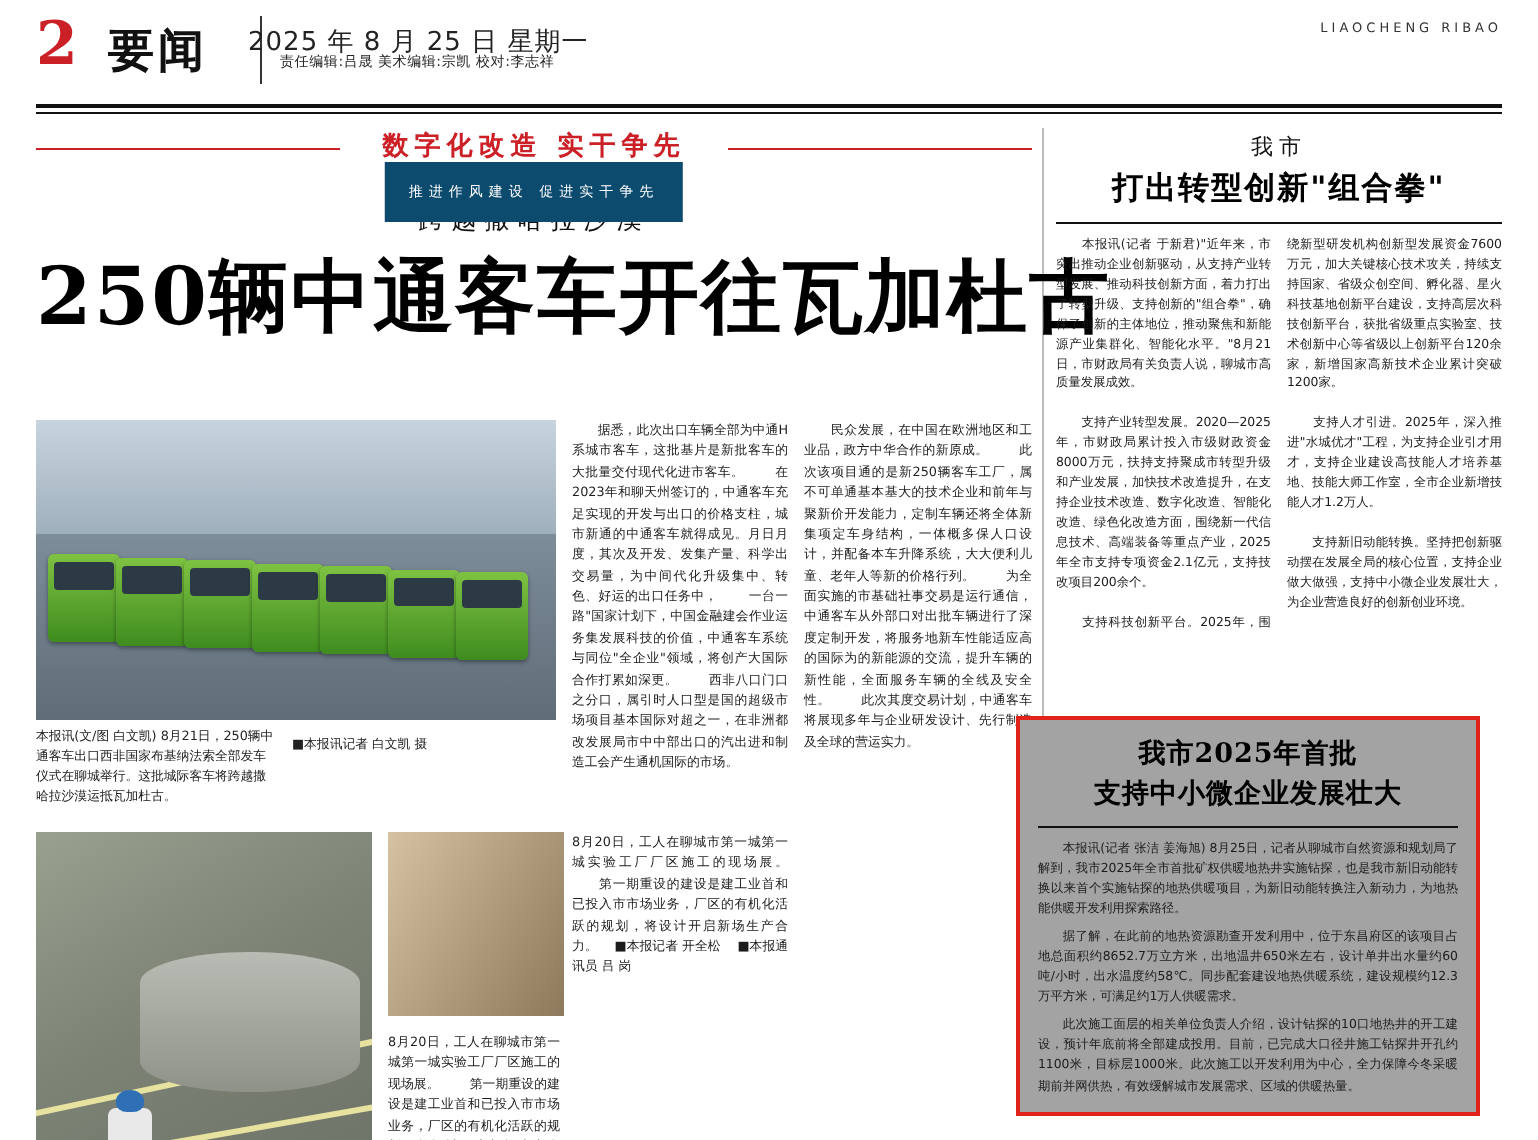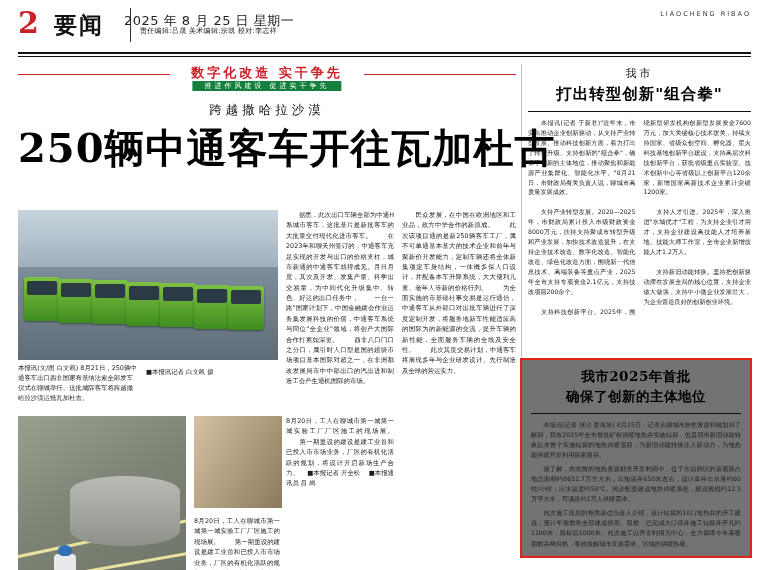--- a/index.html
+++ b/index.html
@@ -47,21 +47,21 @@
   .banner{position:relative;width:498px;height:32px;margin-bottom:4px;}
   .banner-rule-l{position:absolute;left:0;top:10px;width:152px;height:1px;background:#cc2027;}
   .banner-rule-r{position:absolute;right:0;top:10px;width:152px;height:1px;background:#cc2027;}
   .banner-title{
     position:absolute;left:50%;transform:translateX(-50%);top:0;
     font-size:13px;font-weight:bold;color:#cc2027;letter-spacing:3px;
     font-family:"DejaVu Serif","Liberation Serif",serif;white-space:nowrap;
   }
   .banner-sub{
     position:absolute;left:50%;transform:translateX(-50%);top:17px;
-    background:#15803d;color:#fff;font-size:7px;letter-spacing:3px;padding:0 12px;
+    background:#0c4a6e;color:#fff;font-size:7px;letter-spacing:3px;padding:10px 12px;
     white-space:nowrap;
   }
 
   
   .kicker{
     text-align:center;font-size:12.5px;letter-spacing:4px;color:#111;margin:6px 0 2px;
     font-family:"DejaVu Serif","Liberation Serif",serif;
   }
   .headline{
     text-align:center;font-size:40px;font-weight:bold;letter-spacing:1px;color:#000;
@@ -117,22 +117,22 @@
     font-family:"DejaVu Serif","Liberation Serif",serif;margin:0 0 6px;white-space:nowrap;
   }
   .r-rule{width:100%;height:1px;background:#111;margin:4px 0 6px;}
   .r-body{
     font-size:6.2px;line-height:1.6;text-align:justify;color:#1c1c1c;
     column-count:2;column-gap:8px;
   }
 
   
   .boxed{
-    position:absolute;left:520px;top:358px;width:232px;height:200px;
-    border:2.5px solid #e2231a;box-sizing:border-box;background:#737373;
+    position:absolute;left:508px;top:358px;width:232px;height:200px;
+    border:2.5px solid #e2231a;box-sizing:border-box;background:#a3a3a3;
   }
   .boxed-inner{padding:8px 9px;}
   .b-title1{
     text-align:center;font-size:13.5px;font-weight:bold;letter-spacing:0.5px;color:#000;
     font-family:"DejaVu Serif","Liberation Serif",serif;white-space:nowrap;
   }
   .b-title2{
     text-align:center;font-size:13.5px;font-weight:bold;letter-spacing:0.5px;color:#000;
     font-family:"DejaVu Serif","Liberation Serif",serif;margin-top:2px;white-space:nowrap;
   }
@@ -238,21 +238,21 @@
 　　支持科技创新平台。2025年，围绕新型研发机构创新型发展资金7600万元，加大关键核心技术攻关，持续支持国家、省级众创空间、孵化器、星火科技基地创新平台建设，支持高层次科技创新平台，获批省级重点实验室、技术创新中心等省级以上创新平台120余家，新增国家高新技术企业累计突破1200家。
 
 　　支持人才引进。2025年，深入推进"水城优才"工程，为支持企业引才用才，支持企业建设高技能人才培养基地、技能大师工作室，全市企业新增技能人才1.2万人。
 
 　　支持新旧动能转换。坚持把创新驱动摆在发展全局的核心位置，支持企业做大做强，支持中小微企业发展壮大，为企业营造良好的创新创业环境。</div>
   </div>
 
   <div class="boxed">
     <div class="boxed-inner">
       <div class="b-title1">我市2025年首批</div>
-      <div class="b-title2">确保了创新的主体地位</div>
+      <div class="b-title2">支持中小微企业发展壮大</div>
       <div class="b-rule"></div>
       <div class="b-body">
         <p>本报讯(记者 张洁 姜海旭) 8月25日，记者从聊城市自然资源和规划局了解到，我市2025年全市首批矿权供暖地热井实施钻探，也是我市新旧动能转换以来首个实施钻探的地热供暖项目，为新旧动能转换注入新动力，为地热能供暖开发利用探索路径。</p>
         <p>据了解，在此前的地热资源勘查开发利用中，位于东昌府区的该项目占地总面积约8652.7万立方米，出地温井650米左右，设计单井出水量约60吨/小时，出水温度约58℃。同步配套建设地热供暖系统，建设规模约12.3万平方米，可满足约1万人供暖需求。</p>
         <p>此次施工面层的相关单位负责人介绍，设计钻探的10口地热井的开工建设，预计年底前将全部建成投用。目前，已完成大口径井施工钻探井开孔约1100米，目标层1000米。此次施工以开发利用为中心，全力保障今冬采暖期前并网供热，有效缓解城市发展需求、区域的供暖热量。</p>
       </div>
     </div>
   </div>
 
 </div>

